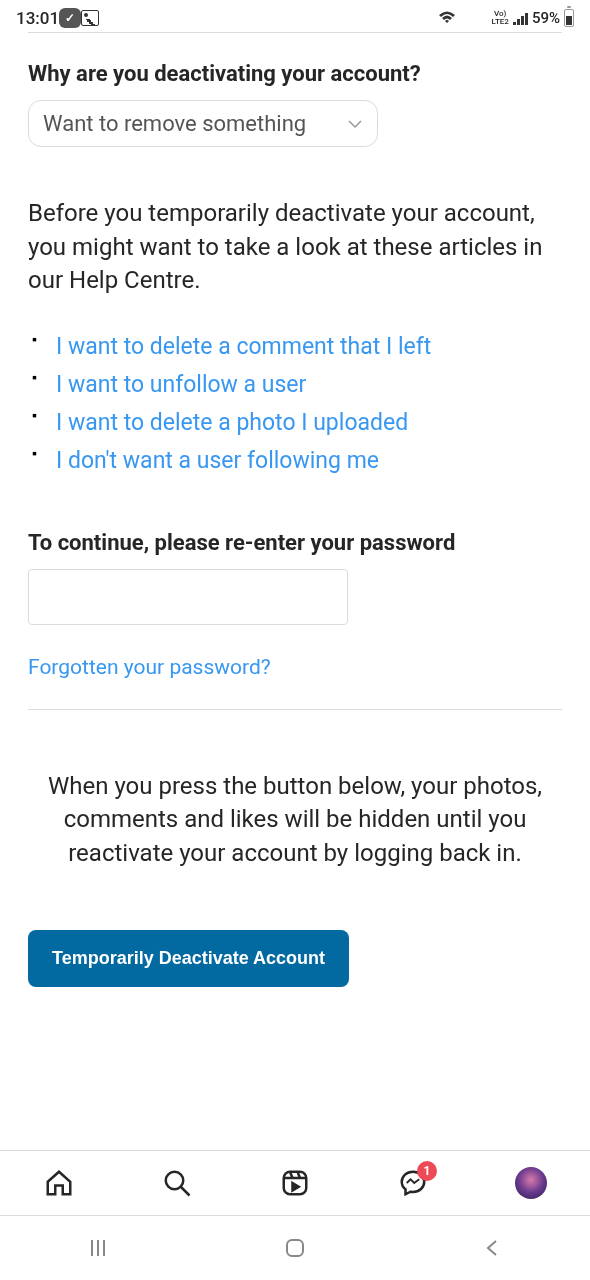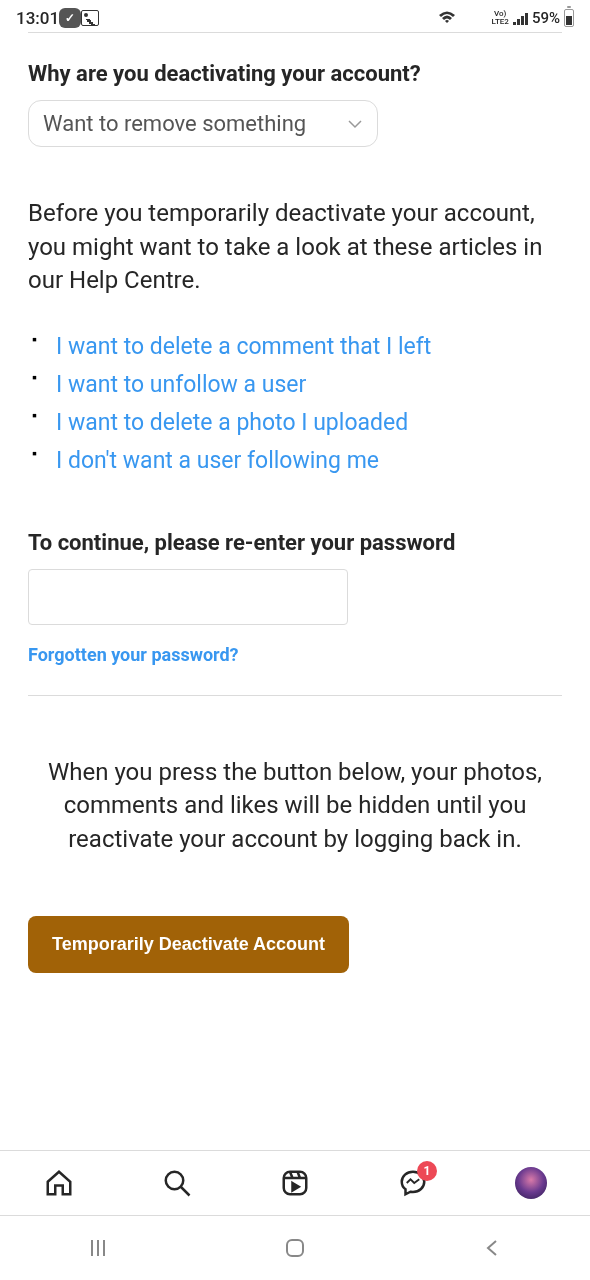--- a/index.html
+++ b/index.html
@@ -157,35 +157,35 @@
       border-radius: 4px;
       width: 320px;
       height: 56px;
       margin-top: 12px;
       padding: 0 12px;
       font-size: 18px;
       display: block;
     }
     .forgot-link {
       color: #3897f0;
-      font-size: 18px;
-      font-weight: 700;
+      font-size: 21px;
+      font-weight: 400;
       text-decoration: none;
       display: inline-block;
-      margin-top: 19px;
+      margin-top: 30px;
     }
     .divider2 { border-top: 1px solid #dbdbdb; margin: 28px 0 60px 0; }
     .deactivate-info {
       font-size: 24px;
       line-height: 1.4;
       margin-bottom: 60px;
       text-align: center;
     }
     .deactivate-btn {
-      background: #a16207;
+      background: #0369a1;
       color: #fff;
       border: none;
       border-radius: 8px;
       padding: 18px 24px;
       font-size: 18px;
       font-weight: 600;
       cursor: pointer;
     }
     .bottom-nav {
       position: absolute;

